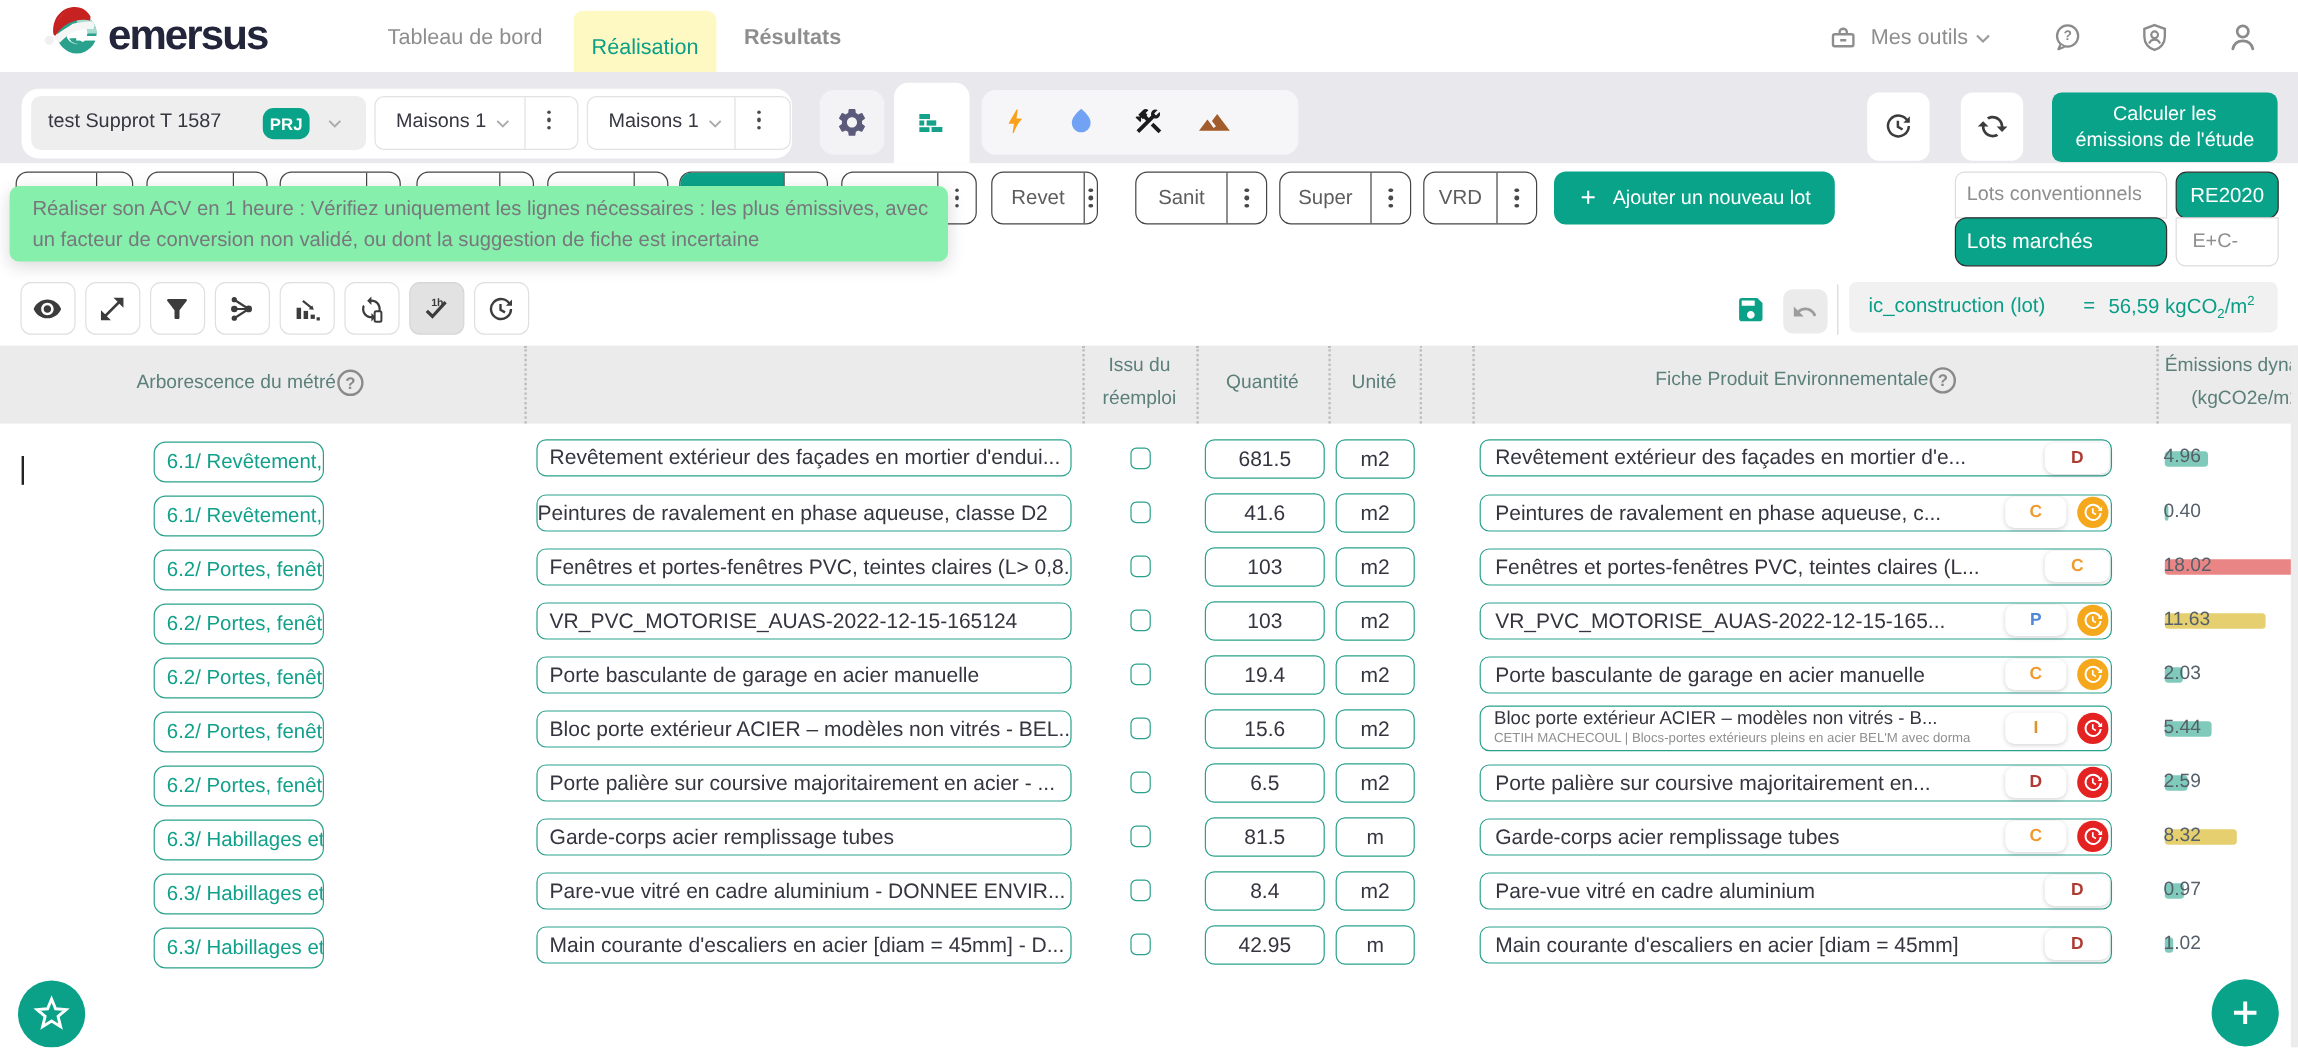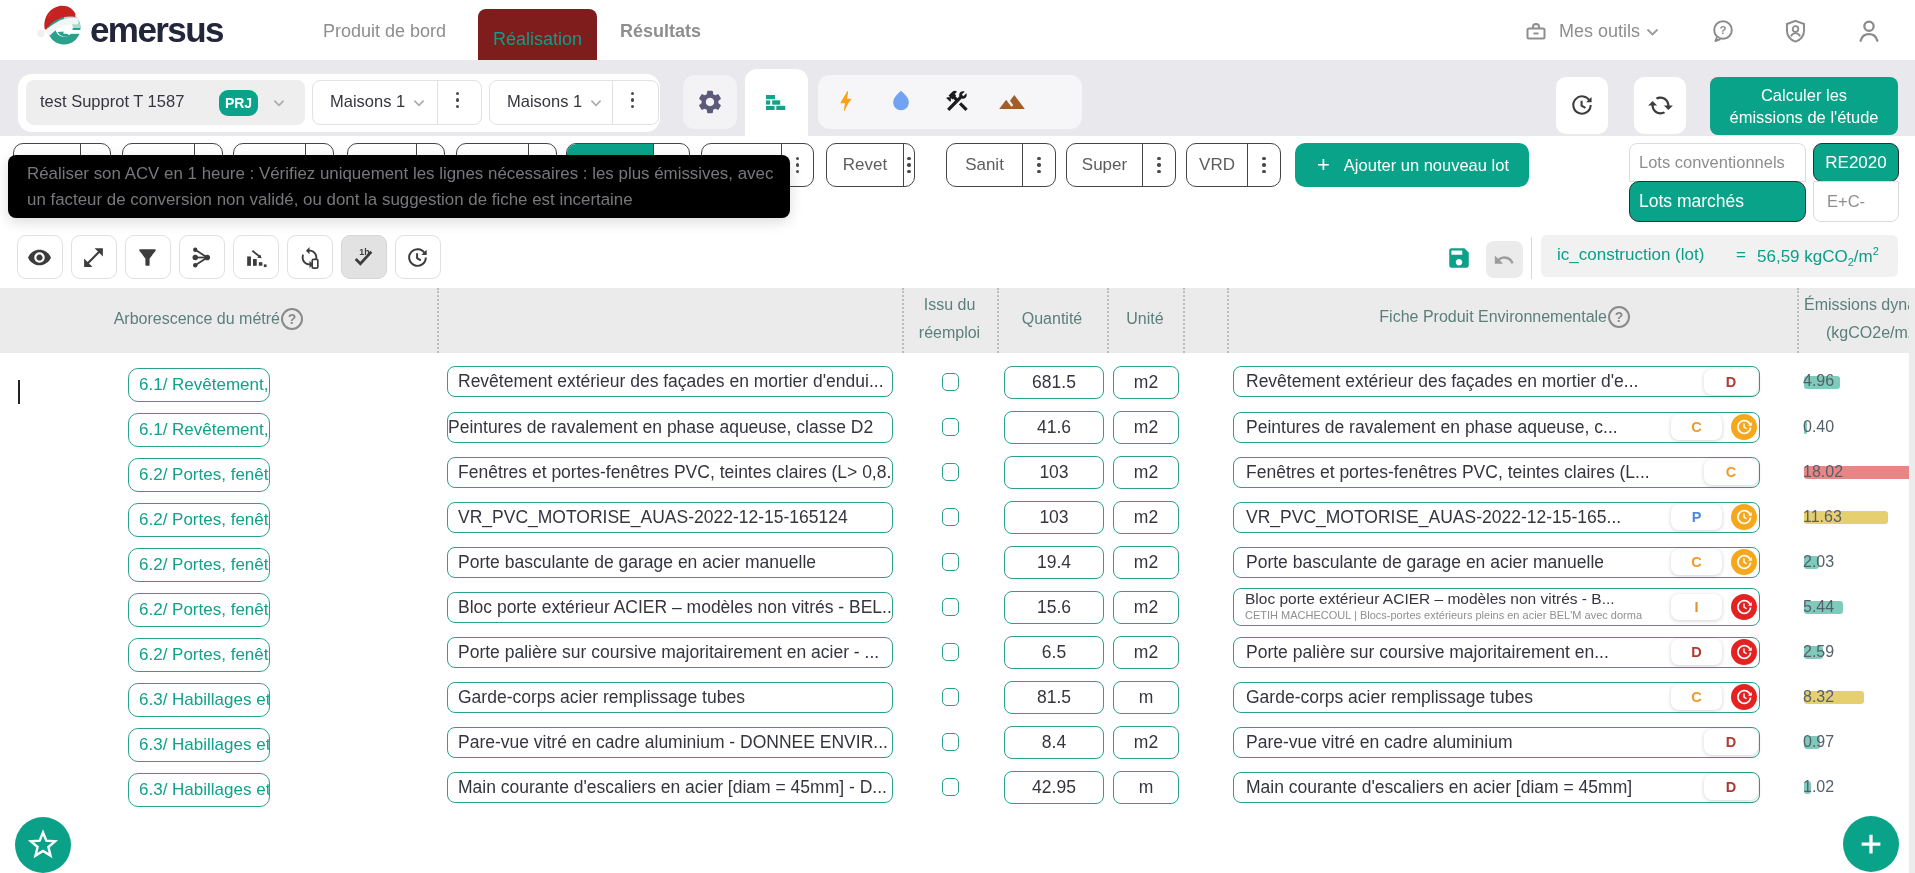--- a/index.html
+++ b/index.html
@@ -17,21 +17,21 @@
 .vdots{display:flex;flex-direction:column;gap:3px;align-items:center;}
 .vdots i{width:3.4px;height:3.4px;border-radius:50%;background:#4a4a4a;display:block;}
 
 .lottab{height:44px;border:1px solid #454545;border-radius:10px;background:#fff;box-sizing:border-box;display:flex;}
 .lottab .lbl{flex:1;display:flex;align-items:center;justify-content:center;color:#5d5d5d;font-size:17px;border-right:1px solid #454545;}
 .lottab .dts{display:flex;align-items:center;justify-content:center;}
 .addlot{background:#09a389;border-radius:10px;color:#fff;display:flex;align-items:center;}
 
 .ibtn{width:46px;height:44px;border:1px solid #e0e0e0;border-radius:9px;background:#fff;box-sizing:border-box;display:flex;align-items:center;justify-content:center;}
 
-#ttip{left:8px;top:155px;width:782px;height:63px;background:#000000;border-radius:8px;box-shadow:0 4px 14px rgba(0,0,0,.14);z-index:50;color:#77787c;font-size:16.9px;line-height:26px;padding:6px 0 0 19px;box-sizing:border-box;white-space:nowrap;}
+#ttip{left:8px;top:155px;width:782px;height:63px;background:#86efac;border-radius:8px;box-shadow:0 4px 14px rgba(0,0,0,.14);z-index:50;color:#77787c;font-size:16.9px;line-height:26px;padding:6px 0 0 19px;box-sizing:border-box;white-space:nowrap;}
 
 #thead{left:0;top:288px;width:1915px;height:65px;background:#ebebeb;color:#5b7f79;font-size:16px;}
 .dotsep{width:0;border-left:2px dotted #bdbdbd;height:65px;top:0;}
 .qmark{width:22px;height:22px;border-radius:50%;border:2px solid #8a8a8a;color:#8a8a8a;font-size:14px;font-weight:bold;display:flex;align-items:center;justify-content:center;box-sizing:border-box;background:transparent;}
 .pill{border:1.5px solid #2aa18c;border-radius:10px;color:#11a18a;font-size:17px;display:flex;align-items:center;box-sizing:border-box;background:#fff;overflow:hidden;white-space:nowrap;padding-left:10px;height:34px;}
 .fld{border:1.5px solid #2aa18c;border-radius:8px;background:#fff;box-sizing:border-box;overflow:hidden;white-space:nowrap;color:#34353f;font-size:17.5px;display:flex;align-items:center;}
 .ctr{justify-content:center;}
 .badge{background:#fff;border-radius:8px;box-shadow:0 1px 4px rgba(0,0,0,.18);font-size:14.5px;font-weight:bold;display:flex;align-items:center;justify-content:center;height:26px;}
 .clockc{width:26px;height:26px;border-radius:50%;display:flex;align-items:center;justify-content:center;}
 .embar{height:13px;border-radius:3px;top:0;}
@@ -47,22 +47,22 @@
         <circle cx="28" cy="27" r="8.8" fill="#ffffff"></circle>
         <path d="M21.5 31 A8.8 8.8 0 0 0 33.5 34.6 L28.5 30.6 Z" fill="#2aa18c"></path>
         <rect x="27.5" y="29" width="18" height="3.8" fill="#ffffff"></rect>
         <path d="M8.5 27.5 C7 15 14.5 6.5 23.5 5 C31 3.8 37 7.5 39.5 13 L39 16 C28 14 16.5 18.5 10 29 Z" fill="#c62222"></path>
         <path d="M12 17 C15 9.5 22.5 5.5 28.5 5.8 C25 5.6 18 7.5 14.5 13.5 Z" fill="#dd4040"></path>
         <path d="M9 30 C19 20.5 30 16 41.5 17 C43 19 42.8 21.8 41.5 23.4 C30.5 22.2 21.5 26 14 34.5 C11.5 33.3 9.3 31.8 9 30 Z" fill="#f5f5f5"></path>
         <circle cx="5" cy="32.5" r="3.8" fill="#f0f0f0"></circle>
       </g>
     </svg>
 <div class="abs" style="left:90px;top:10px;font-size:35px;font-weight:bold;color:#23253b;letter-spacing:-1.6px;">emersus</div>
-<div class="abs nav" style="left:323px;top:21px;">Produit de bord</div>
-<div class="abs" style="left:478px;top:9px;width:119px;height:60px;background:#7f1d1d;border-radius:8px;display:flex;align-items:center;justify-content:center;color:#0a9f86;font-size:18px;">Réalisation</div>
+<div class="abs nav" style="left:323px;top:21px;">Tableau de bord</div>
+<div class="abs" style="left:478px;top:9px;width:119px;height:60px;background:#fef9c3;border-radius:8px;display:flex;align-items:center;justify-content:center;color:#0a9f86;font-size:18px;">Réalisation</div>
 <div class="abs nav" style="left:620px;top:21px;font-weight:bold;">Résultats</div>
 <svg class="abs" style="left:1524px;top:19px;" width="24" height="24" viewBox="0 0 24 24">
       <rect x="3.5" y="9.5" width="17" height="10" rx="1.5" fill="none" stroke="#8e8e8e" stroke-width="2"></rect>
       <path d="M9 9.5 V7.5 a3 2.6 0 0 1 6 0 V9.5" fill="none" stroke="#8e8e8e" stroke-width="2"></path>
       <path d="M9.5 14.5 h5" stroke="#8e8e8e" stroke-width="2"></path>
     </svg>
 <div class="abs nav" style="left:1559px;top:21px;">Mes outils</div>
 <svg class="abs" style="left:1646px;top:28px;" width="13" height="8" viewBox="0 0 13 8">
       <path d="M1.5 1.5 L6.5 6.5 L11.5 1.5" fill="none" stroke="#9a9a9a" stroke-width="1.8"></path>
     </svg>

